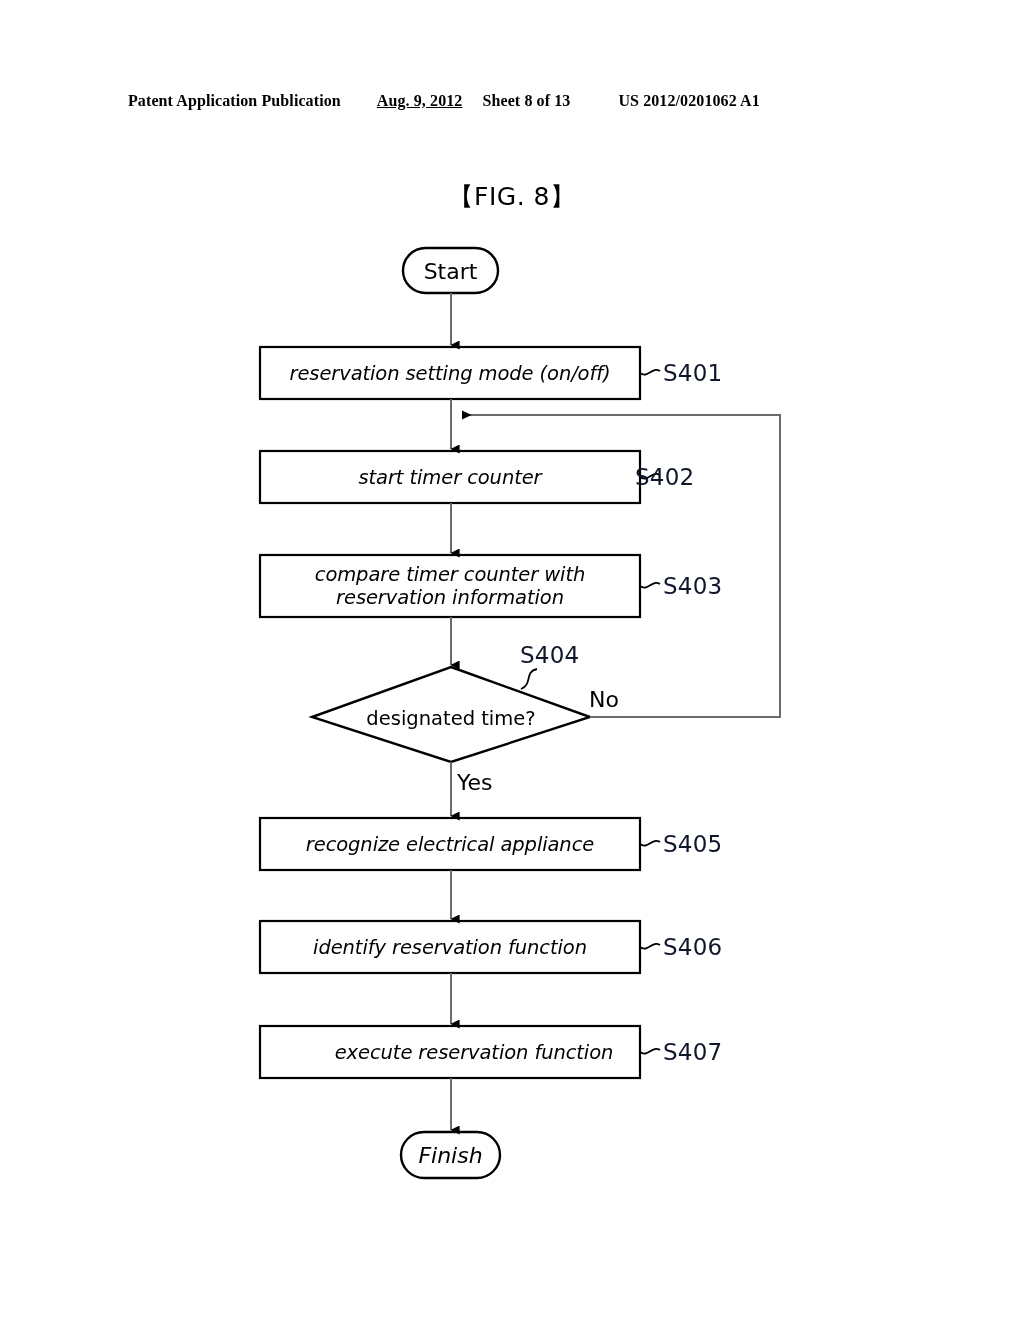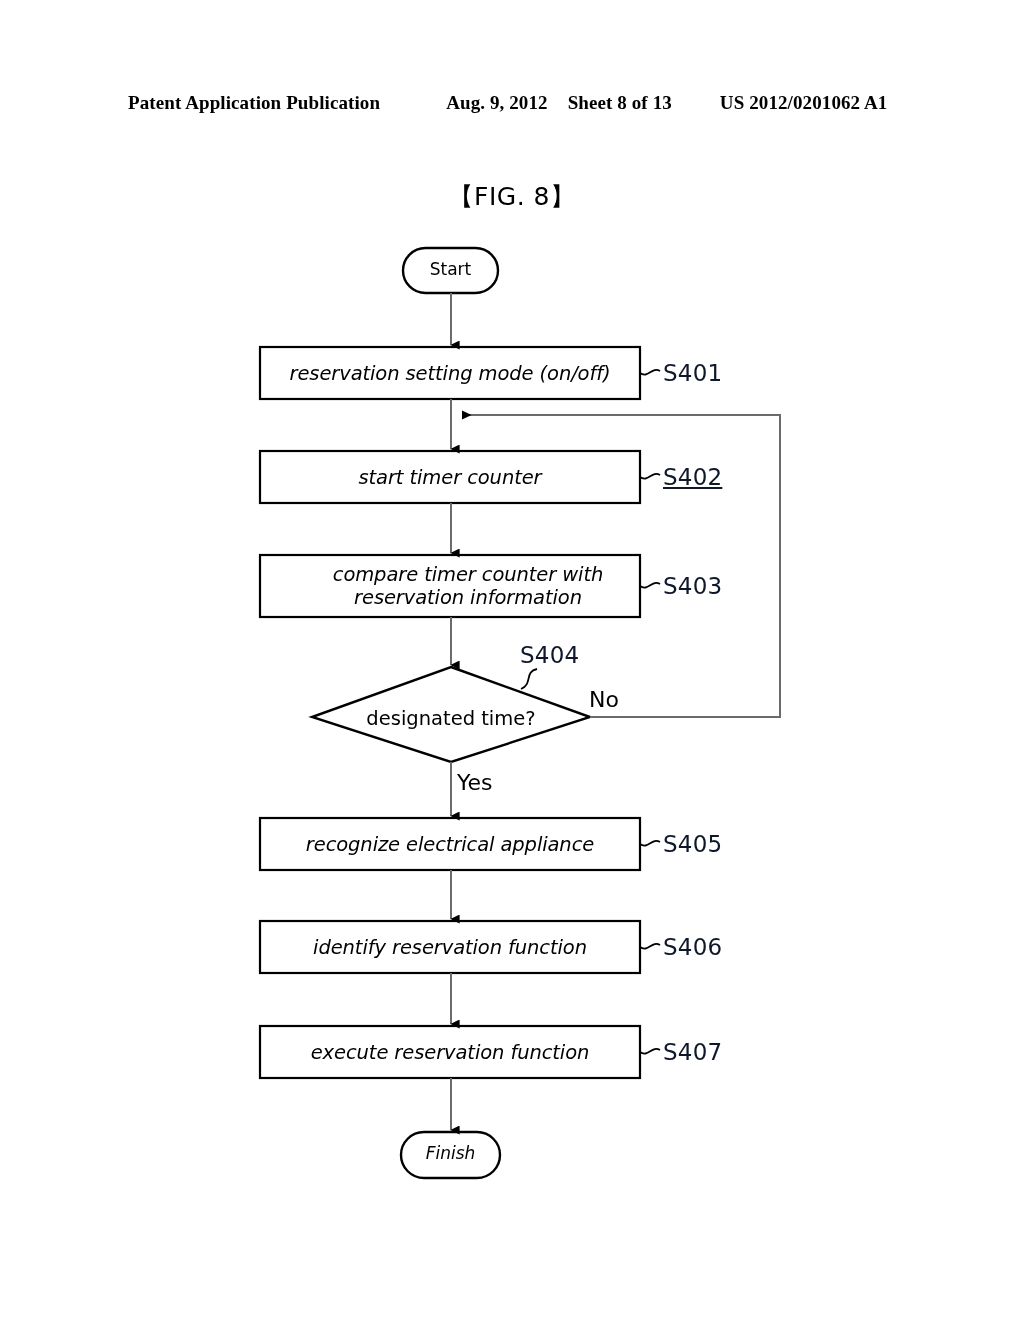--- a/index.html
+++ b/index.html
@@ -18,29 +18,29 @@
   }
 
   
   #page-header {
     position: absolute;
     top: 88px;
     left: 128px;
     width: 768px;
     height: 26px;
     display: flex;
-    align-items: flex-end;
+    align-items: center;
     font-family: "Liberation Serif", serif;
     font-weight: bold;
-    font-size: 19px;
+    font-size: 16px;
     letter-spacing: 0.1px;
     white-space: nowrap;
   }
   #page-header .hdr-pub   { }
-  #page-header .hdr-date  { margin-left: 66px; }
+  #page-header .hdr-date  { margin-left: 36px; text-decoration: underline; }
   #page-header .hdr-sheet { margin-left: 20px; }
   #page-header .hdr-num   { margin-left: 48px; }
 
   
   #fig-title {
     position: absolute;
     top: 180px;
     left: 0;
     width: 1024px;
     text-align: center;
@@ -75,21 +75,21 @@
     line-height: 1.18;
     white-space: pre-line;
     pointer-events: none;
   }
   .proc-label {
     font-size: 19.5px;
     letter-spacing: -0.1px;
     font-style: italic;
   }
   .term-label {
-    font-size: 17px;
+    font-size: 22px;
   }
   .dec-label {
     font-size: 19.5px;
   }
   .step-tag {
     position: absolute;
     font-family: "DejaVu Sans", sans-serif;
     font-size: 23px;
     letter-spacing: 0.2px;
     color: #0f172a;
@@ -158,35 +158,35 @@
     <path d="M640,1052 C648,1058 652,1045 660,1050" fill="none" stroke="#000000" stroke-width="1.8"></path>
     <path d="M521,689 C533,684 524,672 537,669" fill="none" stroke="#000000" stroke-width="1.8"></path>
   </svg>
 
   <div class="node-label term-label" style="left:403px; top:259px; width:95px;">Start</div>
 
   <div class="node-label proc-label" style="left:260px; top:362px; width:380px;">reservation setting mode (on/off)</div>
 
   <div class="node-label proc-label" style="left:260px; top:466px; width:380px;">start timer counter</div>
 
-  <div class="node-label proc-label" style="left:260px; top:563px; width:380px;padding-left:18px;">compare timer counter with
+  <div class="node-label proc-label" style="left:260px; top:563px; width:380px;">compare timer counter with
 reservation information</div>
 
   <div class="node-label dec-label" style="left:312px; top:707px; width:278px;">designated time?</div>
 
   <div class="node-label proc-label" style="left:260px; top:833px; width:380px;">recognize electrical appliance</div>
 
   <div class="node-label proc-label" style="left:260px; top:936px; width:380px;">identify reservation function</div>
 
-  <div class="node-label proc-label" style="left:260px; top:1041px; width:380px;">execute reservation function</div>
+  <div class="node-label proc-label" style="left:260px; top:1041px; width:380px;padding-left:24px;">execute reservation function</div>
 
   <div class="node-label term-label" style="left:401px; top:1143px; width:99px;font-style:italic;">Finish</div>
 
   <div class="step-tag" style="left:663px; top:360px;">S401</div>
-  <div class="step-tag" style="left:663px; top:464px;text-decoration:underline;">S402</div>
+  <div class="step-tag" style="left:635px; top:464px;">S402</div>
   <div class="step-tag" style="left:663px; top:573px;">S403</div>
   <div class="step-tag" style="left:520px; top:642px;">S404</div>
   <div class="step-tag" style="left:663px; top:831px;">S405</div>
   <div class="step-tag" style="left:663px; top:934px;">S406</div>
   <div class="step-tag" style="left:663px; top:1039px;">S407</div>
 
   <div class="branch-label" style="left:589px; top:687px;">No</div>
   <div class="branch-label" style="left:457px; top:770px;">Yes</div>
 
 </div>

